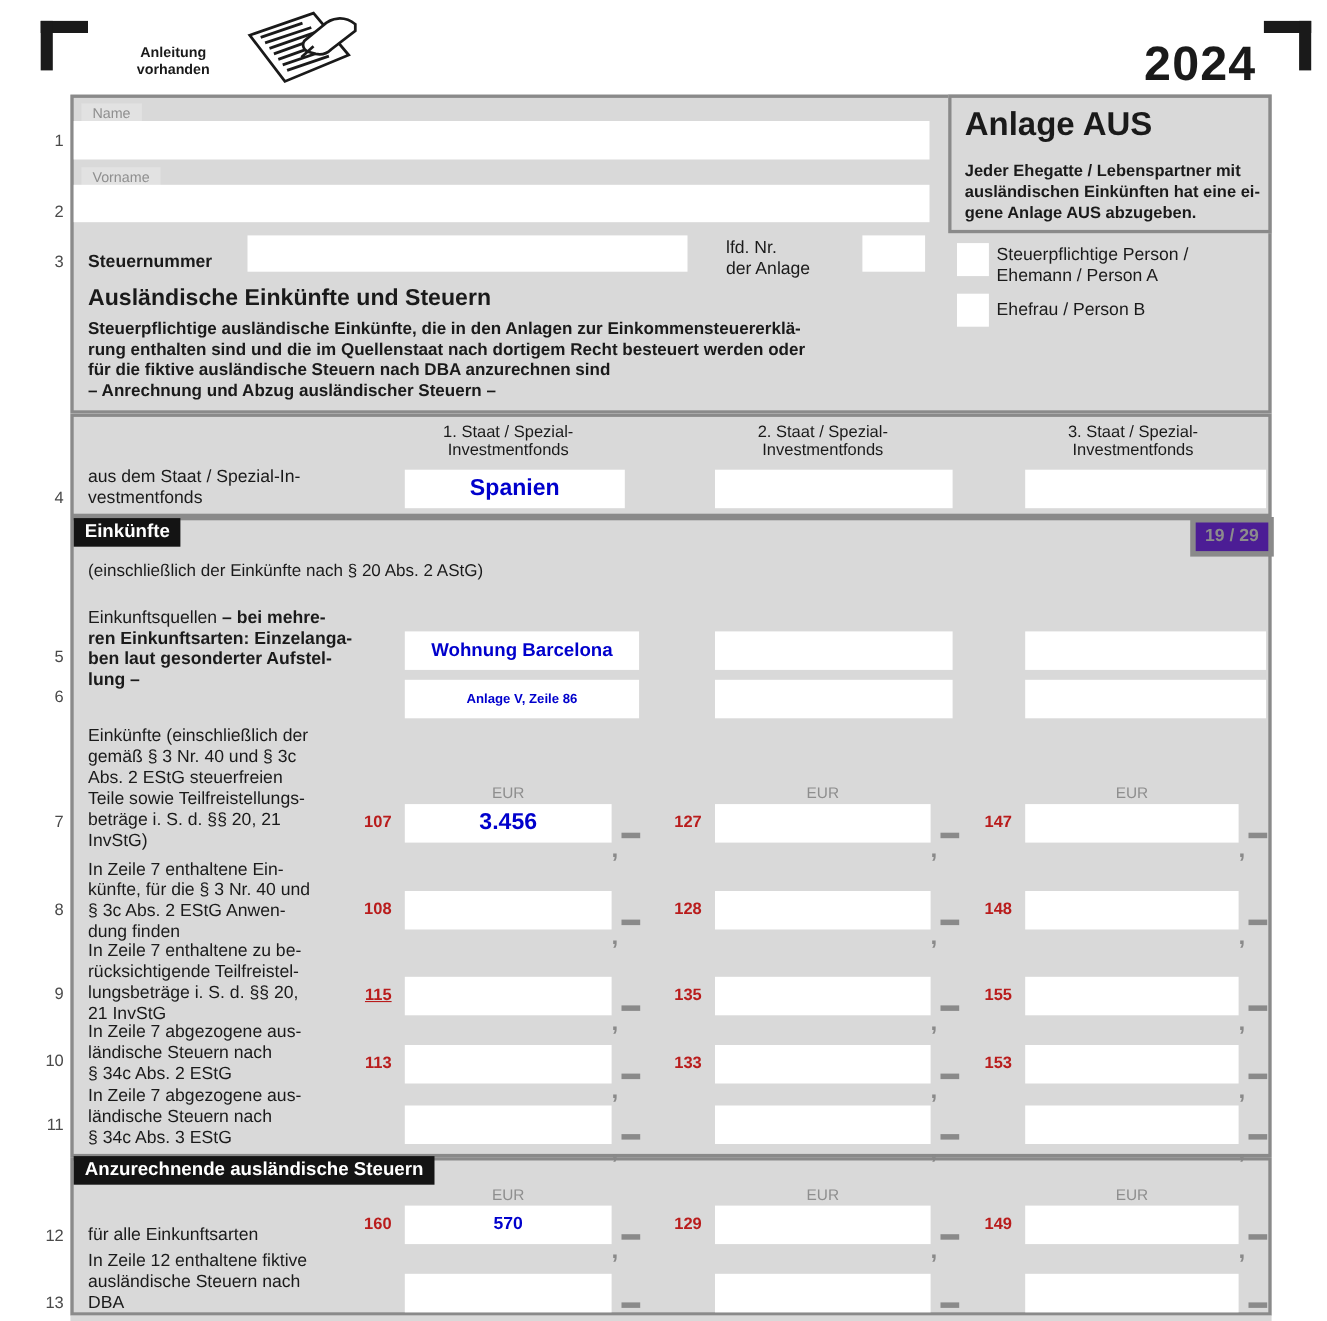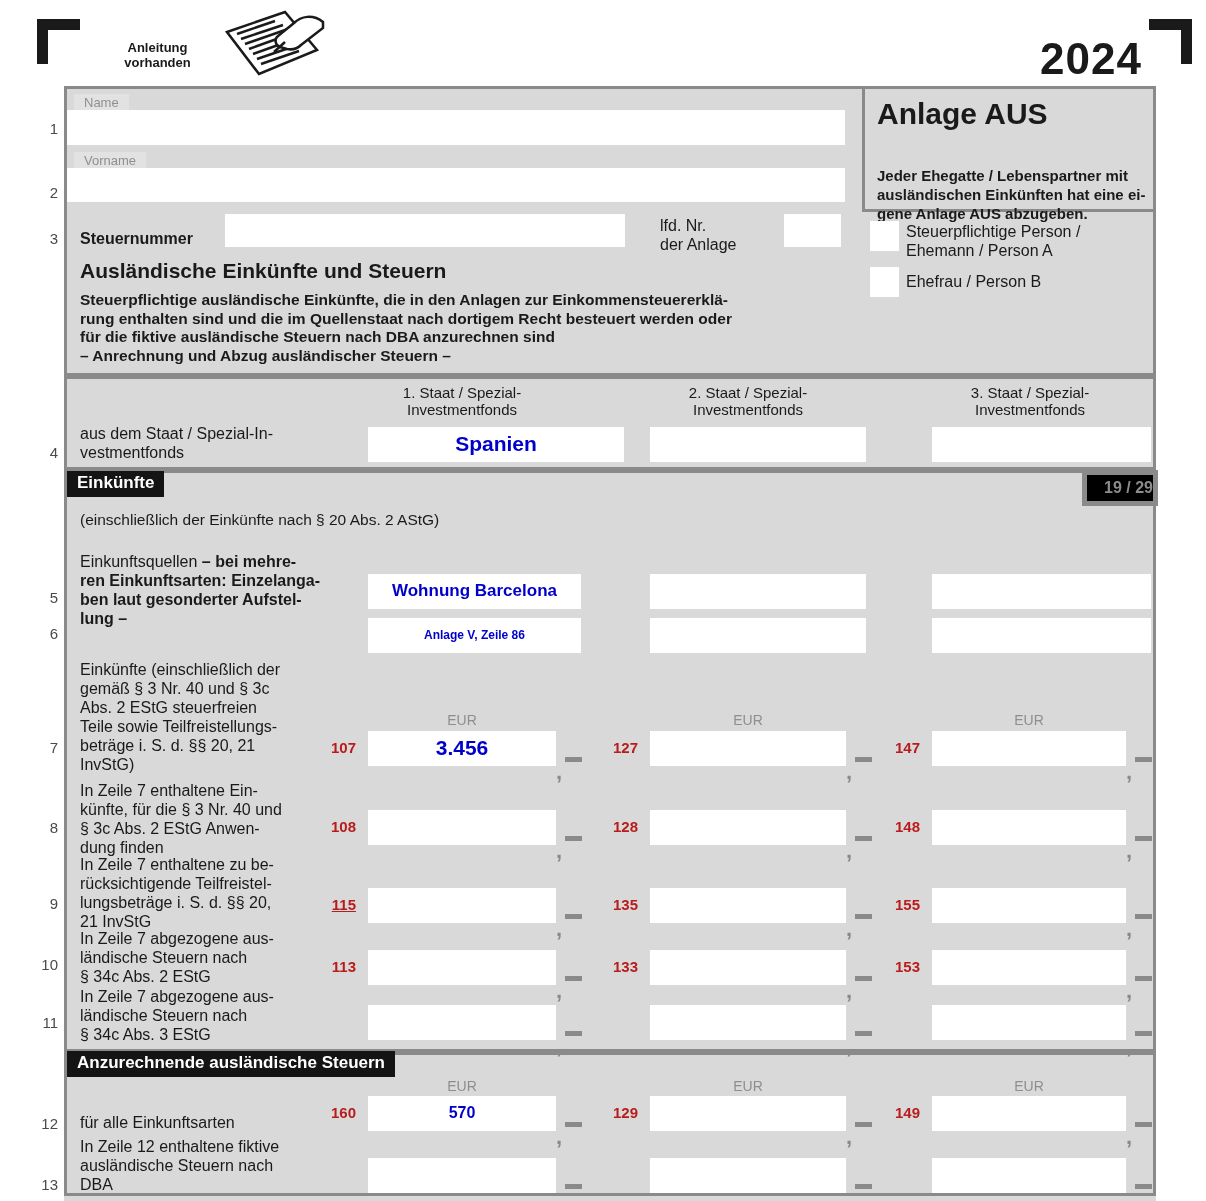--- a/index.html
+++ b/index.html
@@ -27,21 +27,21 @@
   .anlage-title { font-size:30px; font-weight:bold; }
   .anlage-note { font-size:15px; font-weight:bold; line-height:19px; white-space:pre-line; }
   .checkbox { position:absolute; width:29px; height:30px; background:#ffffff; }
   .intro-title { font-size:21px; font-weight:bold; }
   .intro-body { font-size:15.5px; font-weight:bold; line-height:18.5px; white-space:pre-line; width:800px; }
   .colhead { position:absolute; width:220px; text-align:center; font-size:15px; line-height:17px; white-space:pre-line; }
   .rowlabel { position:absolute; font-size:16px; line-height:19px; white-space:pre-line; width:280px; }
   .marginnum { position:absolute; width:24px; text-align:right; font-size:15px; color:#4a4a4a; }
   .badge { position:absolute; background:#141414; color:#ffffff; font-weight:bold; font-size:17px; padding:2px 10px 4px; }
   .pagebadge-outer { position:absolute; background:#8a8a8a; }
-  .pagebadge-inner { position:absolute; background:#000000; color:#8c8c8c; font-weight:bold; font-size:16px; text-align:right; }
+  .pagebadge-inner { position:absolute; background:#4c1d95; color:#8c8c8c; font-weight:bold; font-size:16px; text-align:center; }
   .code { position:absolute; width:32px; text-align:right; color:#b91c1c; font-weight:bold; font-size:15px; }
   .eur { position:absolute; color:#8e8e8e; font-size:14px; text-align:center; }
   .mark { position:absolute; width:26px; height:54px; }
   .mark .dash { position:absolute; left:7px; top:26px; width:17px; height:5px; background:#8a8a8a; }
   .mark .comma { position:absolute; left:-2px; top:28px; font-size:22px; font-weight:bold; color:#8a8a8a; }
   .subnote { font-size:15.5px; }
 </style>
 </head>
 <body>
 
@@ -97,21 +97,21 @@
 
   <div class="abs boldlbl" style="left:80px; top:230px;">Steuernummer</div>
   <div class="input" style="left:225px; top:214px; width:400px; height:33px; font-size:18px; line-height:33px;"></div>
 
   <div class="abs plain16 preline" style="left:660px; top:216px; line-height:19px;">lfd. Nr.
 der Anlage</div>
   <div class="input" style="left:784px; top:214px; width:57px; height:33px; font-size:18px; line-height:33px; text-align:center;"></div>
 
   <div class="anlage-box" style="left:862px; top:86px; width:294px; height:126px;"></div>
   <div class="abs anlage-title" style="left:877px; top:97px;">Anlage AUS</div>
-  <div class="abs anlage-note" style="left:877px; top:146px;margin-top:20px;">Jeder Ehegatte / Lebenspartner mit
+  <div class="abs anlage-note" style="left:877px; top:146px;">Jeder Ehegatte / Lebenspartner mit
 ausländischen Einkünften hat eine ei-
 gene Anlage AUS abzugeben.</div>
 
   <div class="checkbox" style="left:870px; top:221px;"></div>
   <div class="abs plain16 preline" style="left:906px; top:222px; line-height:19px;">Steuerpflichtige Person /
 Ehemann / Person A</div>
   <div class="checkbox" style="left:870px; top:267px;"></div>
   <div class="abs plain16" style="left:906px; top:273px;">Ehefrau / Person B</div>
 
   <div class="abs intro-title" style="left:80px; top:259px;">Ausländische Einkünfte und Steuern</div>
@@ -122,21 +122,21 @@
 
   <div class="colhead" style="left:352px; top:384px;">1. Staat / Spezial-
 Investmentfonds</div>
   <div class="colhead" style="left:638px; top:384px;">2. Staat / Spezial-
 Investmentfonds</div>
   <div class="colhead" style="left:920px; top:384px;">3. Staat / Spezial-
 Investmentfonds</div>
 
   <div class="rowlabel" style="left:80px; top:424px;">aus dem Staat / Spezial-In-
 vestmentfonds</div>
-  <div class="input val" style="left:368px; top:427px; width:256px; height:35px; font-size:21px; line-height:33px;">Spanien</div>
+  <div class="input val" style="left:368px; top:427px; width:200px; height:35px; font-size:21px; line-height:33px;">Spanien</div>
   <div class="input" style="left:650px; top:427px; width:216px; height:35px;"></div>
   <div class="input" style="left:932px; top:427px; width:219px; height:35px;"></div>
 
   <div class="badge" style="left:67px; top:471px;">Einkünfte</div>
   <div class="pagebadge-outer" style="left:1082px; top:470px; width:76px; height:36px;"></div>
   <div class="pagebadge-inner" style="left:1087px; top:475px; width:66px; height:26px; line-height:26px;">19 / 29</div>
 
   <div class="abs subnote" style="left:80px; top:511px;">(einschließlich der Einkünfte nach § 20 Abs. 2 AStG)</div>
 
   <div class="rowlabel" style="left:80px; top:536px;margin-top:16px;"><span>Einkunftsquellen </span><span style="font-weight:bold;">– bei mehre-

